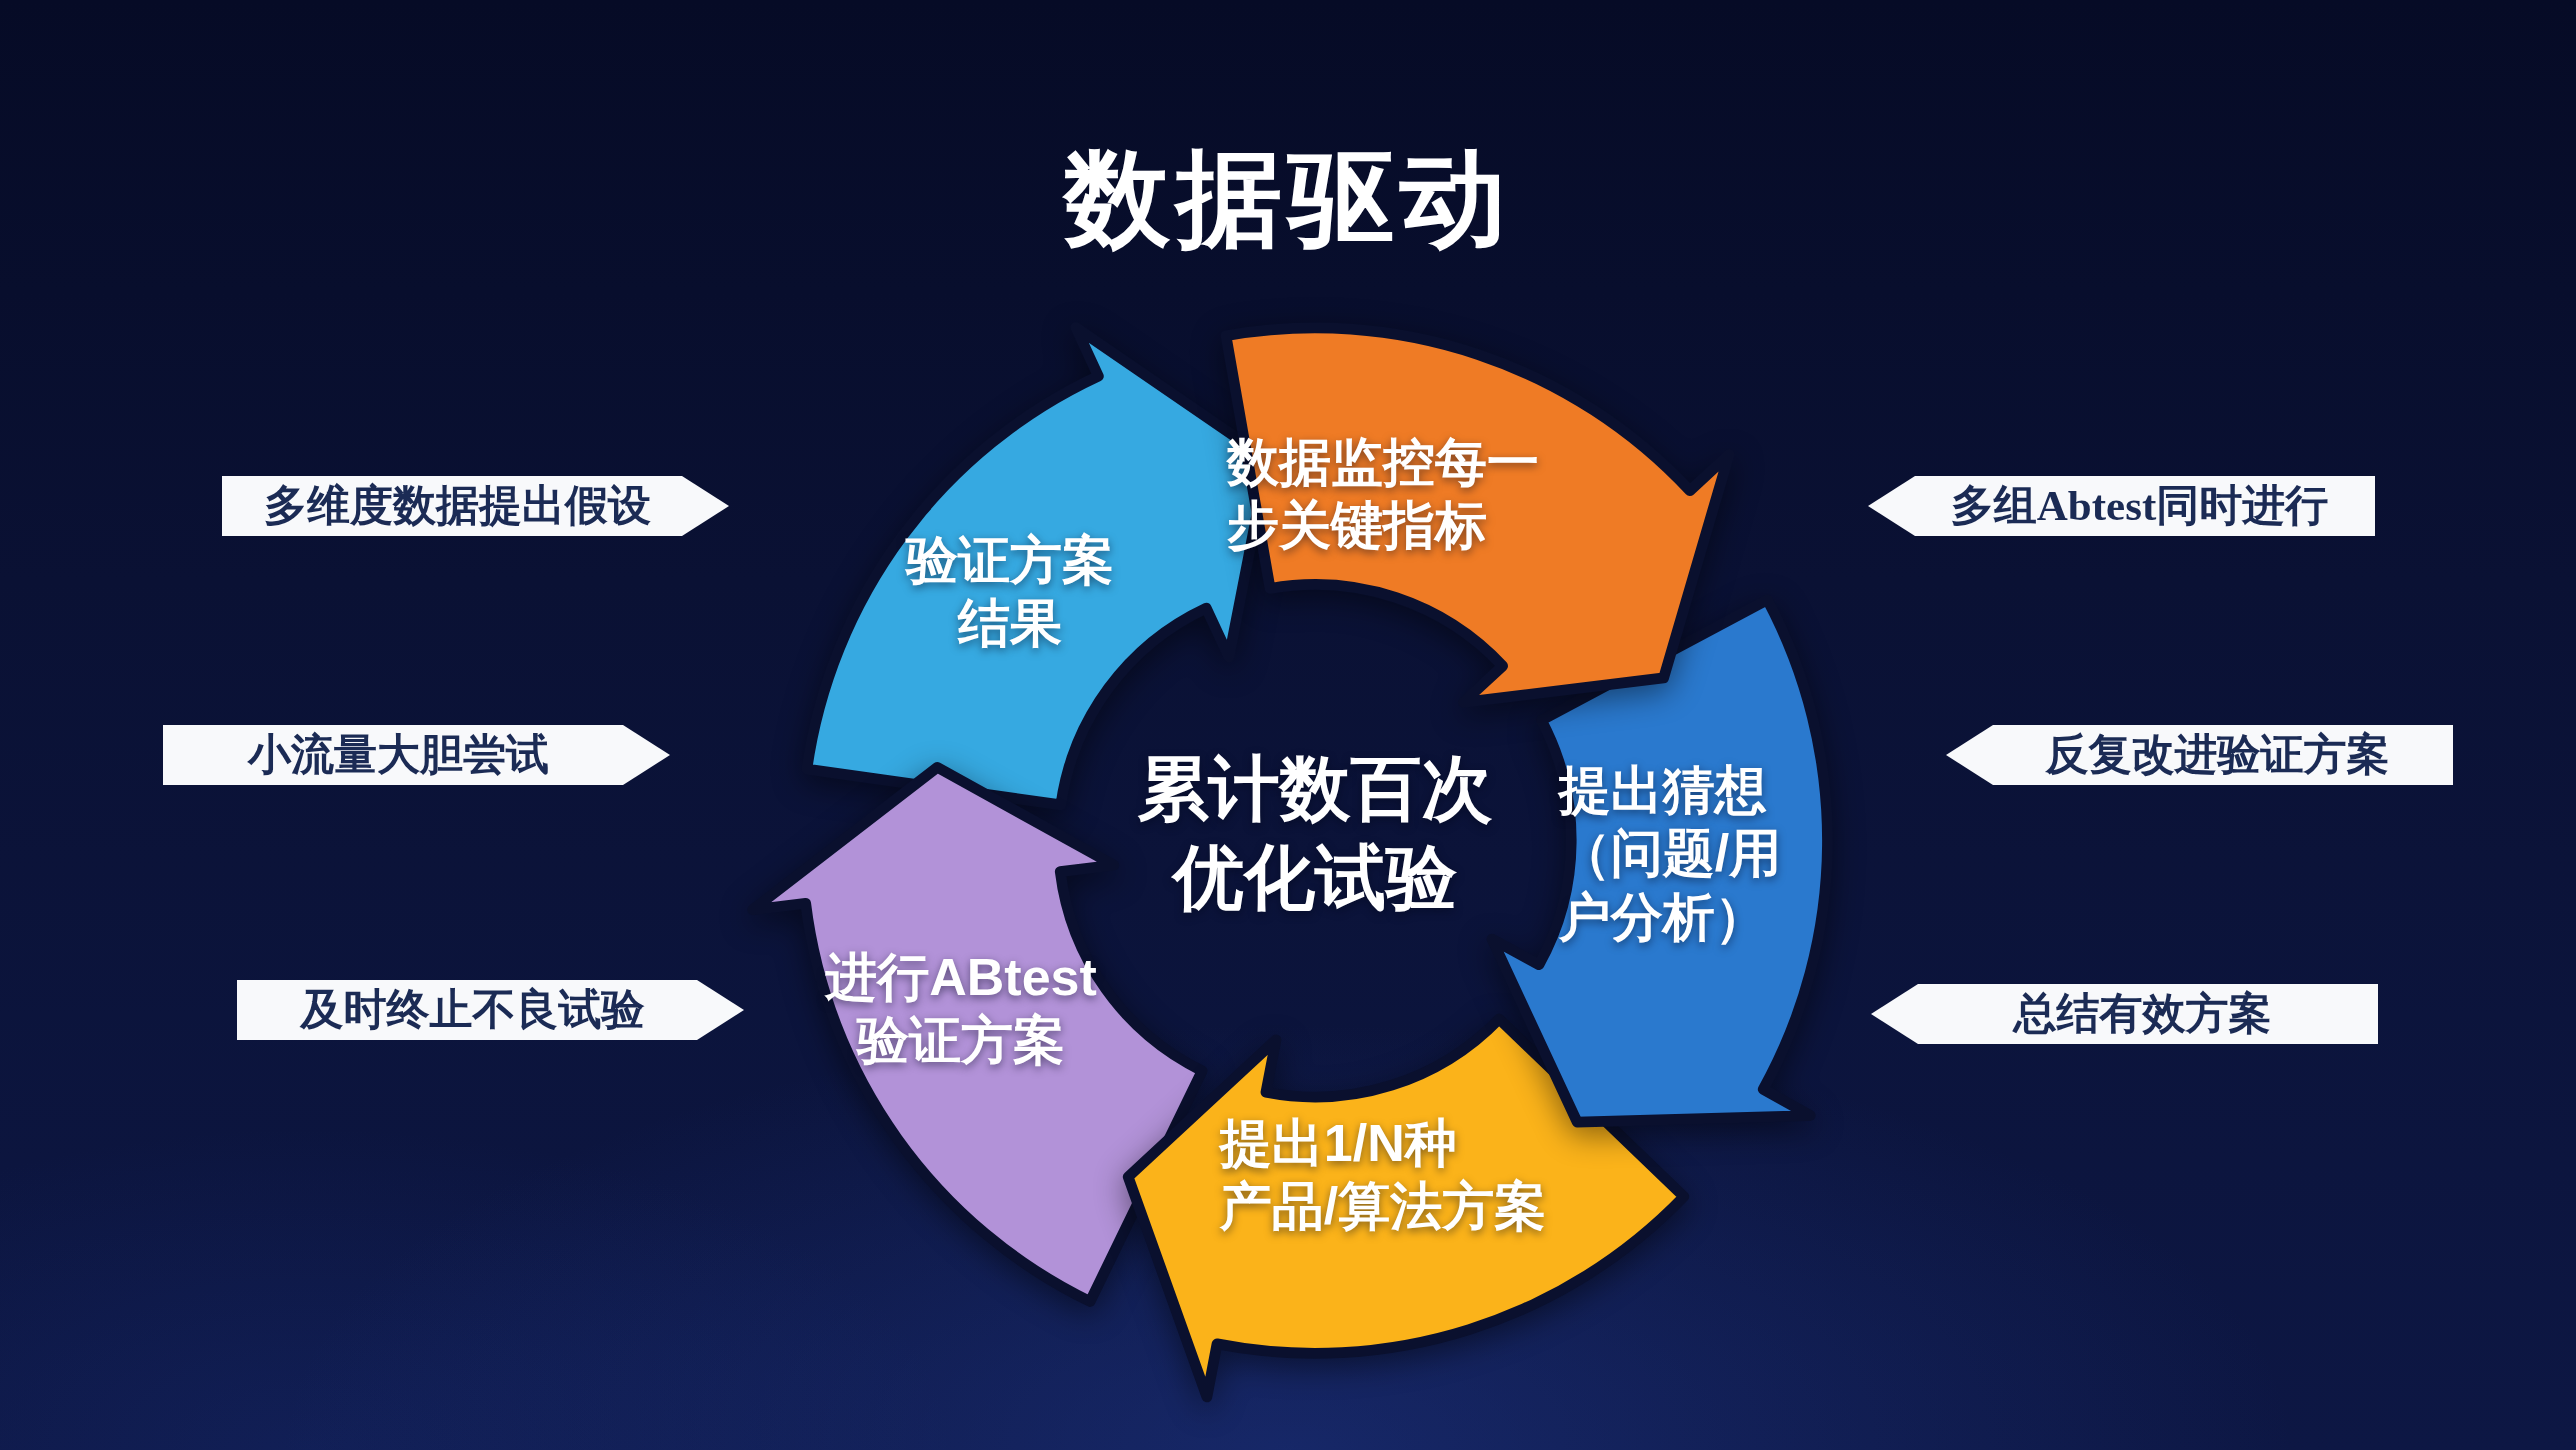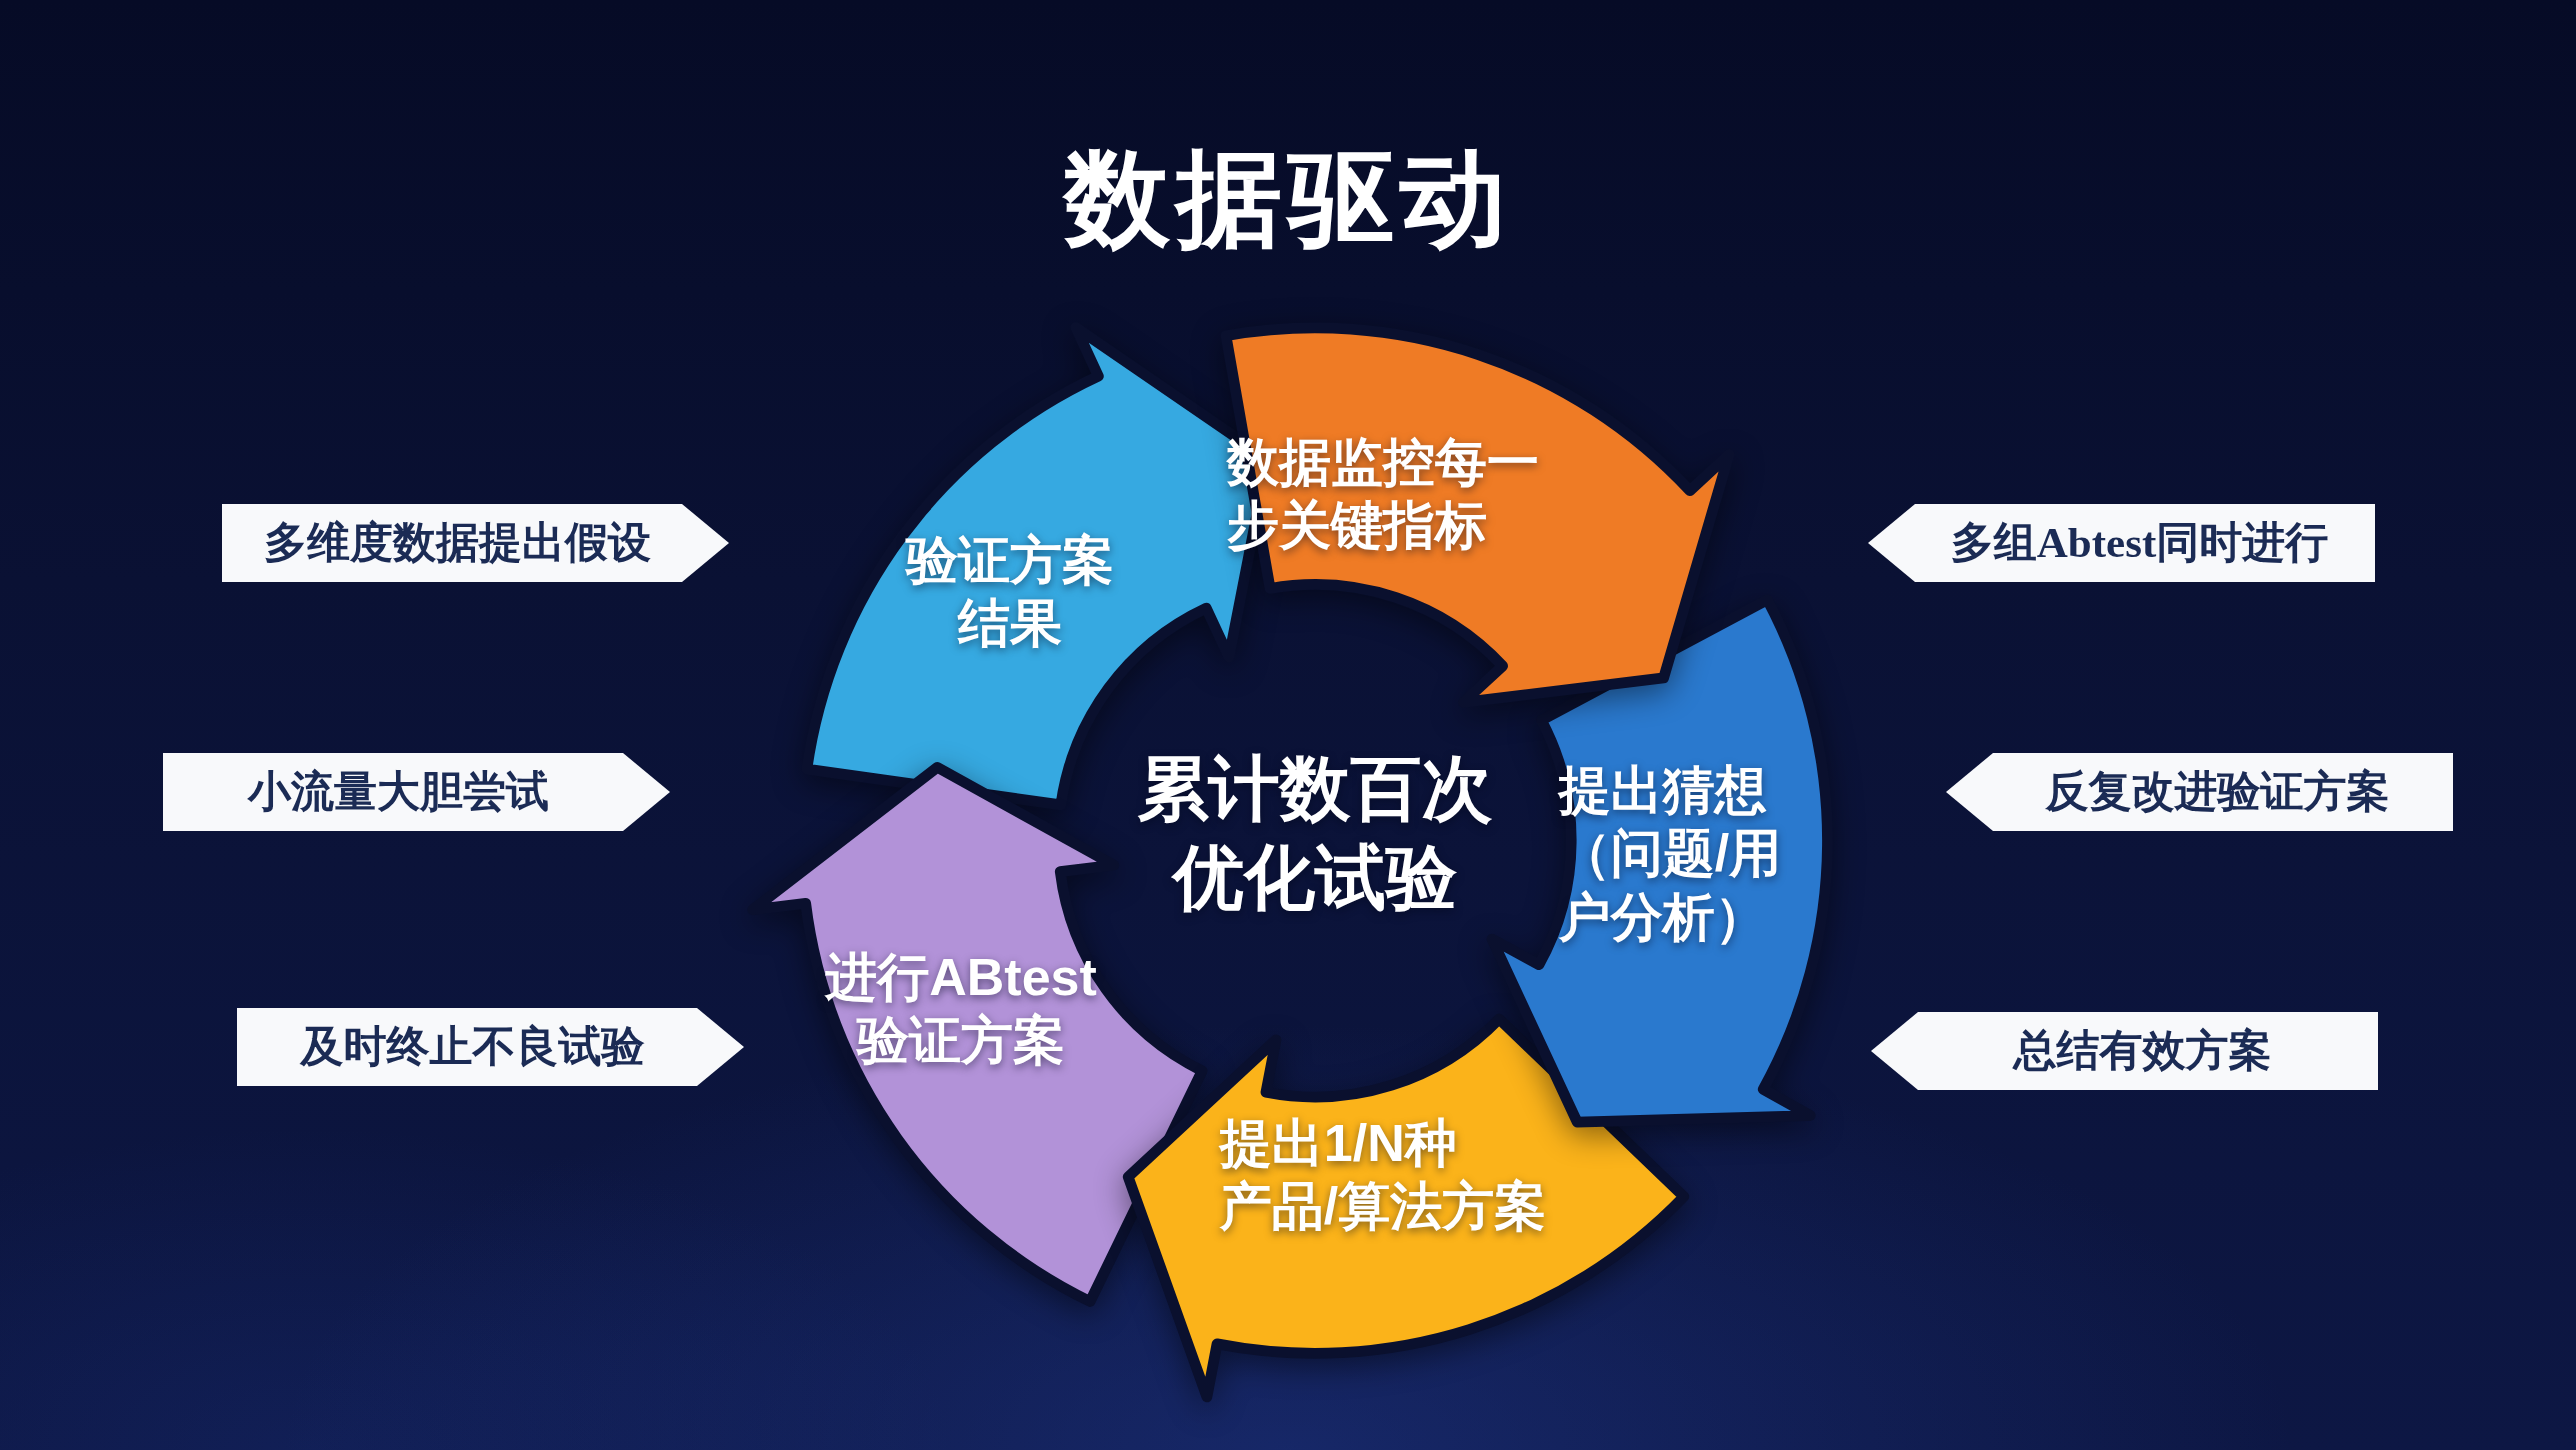--- a/index.html
+++ b/index.html
@@ -69,31 +69,30 @@
     font-weight: 800;
     font-size: 71px;
     line-height: 1.25;
     text-align: center;
     white-space: nowrap;
     text-shadow: 0 3px 8.3px rgba(4, 8, 28, 0.5);
   }
   .banner {
     position: absolute;
     width: 507px;
-    height: 78px;
+    height: 60px;
     box-sizing: border-box;
     background: #f8f9fb;
     color: #1b2b55;
     font-weight: 700;
     font-size: 43px;
     display: flex;
     align-items: center;
     justify-content: center;
     white-space: nowrap;
-    margin-top: 28px;
   }
   .banner.left {
     clip-path: polygon(0 0, calc(100% - 47px) 0, 100% 50%, calc(100% - 47px) 100%, 0 100%);
     padding-right: 36px;
   }
   .banner.right {
     clip-path: polygon(47px 0, 100% 0, 100% 100%, 47px 100%, 0 50%);
     padding-left: 36px;
     font-family: Liberation Serif, serif;
   }

